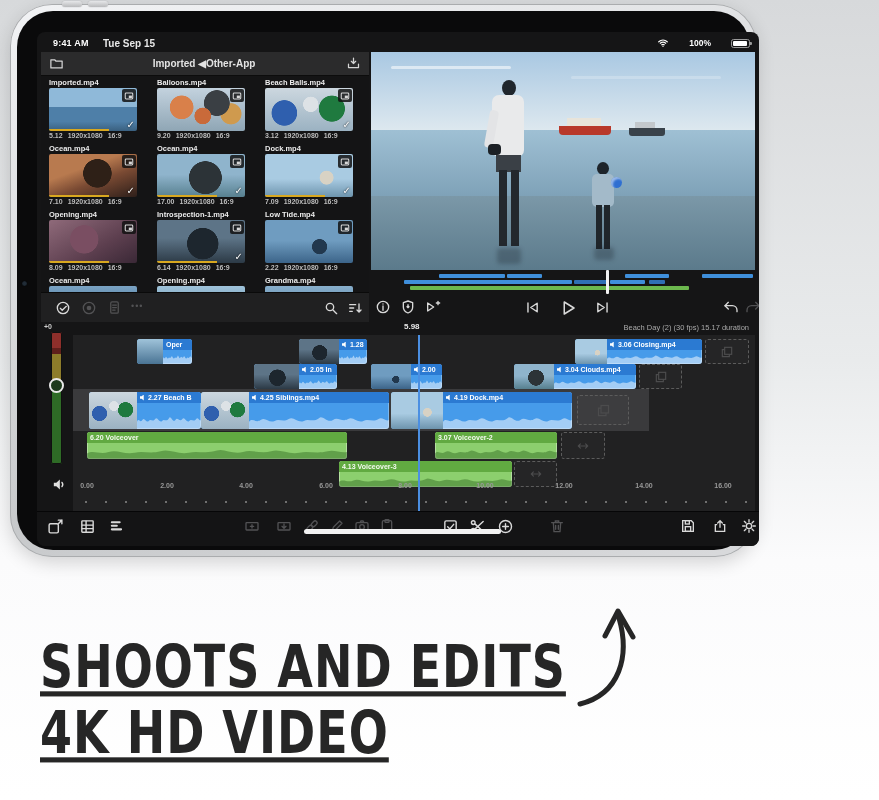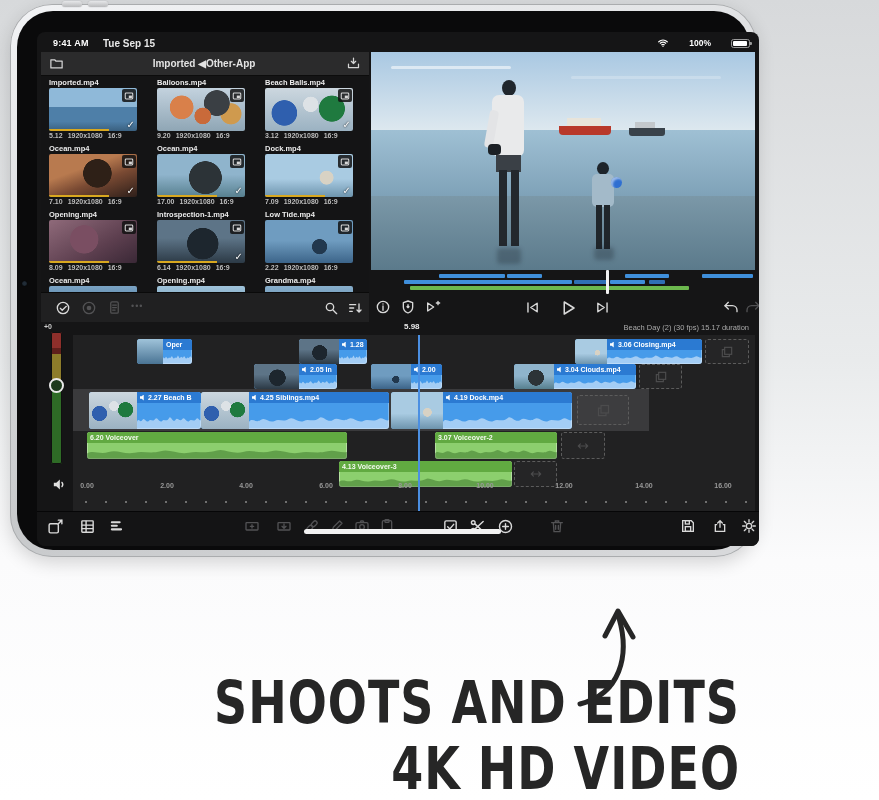--- a/index.html
+++ b/index.html
@@ -124,22 +124,22 @@
   .rlab { position:absolute; top:147px; transform:translateX(-50%); font-size:7px; font-weight:bold; color:#989898; }
   .rticks { position:absolute; left:12px; right:6px; top:166px; height:2px;
             background:repeating-linear-gradient(90deg,#707070 0 2px,transparent 2px 20px); }
 
   
   .bottombar { position:absolute; left:0; top:479px; width:722px; height:35px; background:#141415; border-top:1px solid #060607; }
   .bottombar .tbi { position:absolute; top:6px; }
   .homebar { position:absolute; left:267px; top:497px; width:197px; height:5px; border-radius:3px; background:#f2f2f2; }
 
   
-  .caption { position:absolute; left:40px; top:676px; width:700px; text-align:right; color:#262626;
-             font-family:"DejaVu Sans", sans-serif; font-weight:bold; }
+  .caption { position:absolute; left:40px; top:640px; width:700px; text-align:left; color:#262626;
+             font-family:"DejaVu Sans", sans-serif; font-weight:bold;text-decoration:underline; }
   .cap1 { font-size:46px; letter-spacing:1px; transform:scaleY(1.28); }
   .cap2 { font-size:46px; letter-spacing:1px; transform:scaleY(1.28); margin-top:12px; }
   .arrow { position:absolute; left:568px; top:596px; }
 </style>
 </head>
 <body>
 
 <svg width="0" height="0" style="position:absolute">
   <defs>
     <symbol id="i-folder" viewBox="0 0 24 24">

